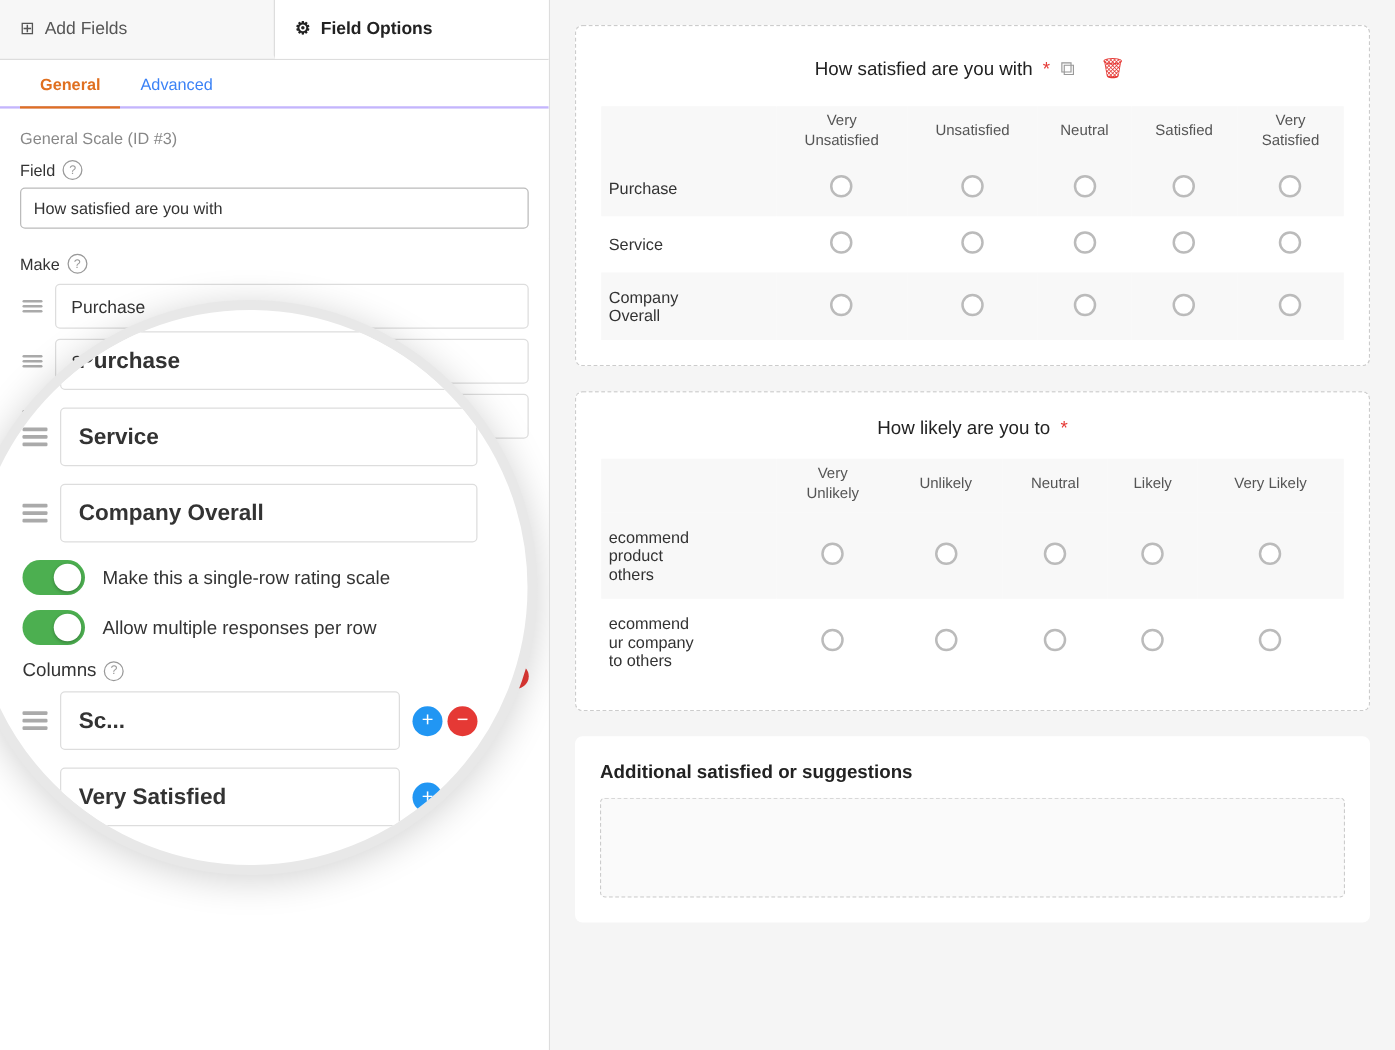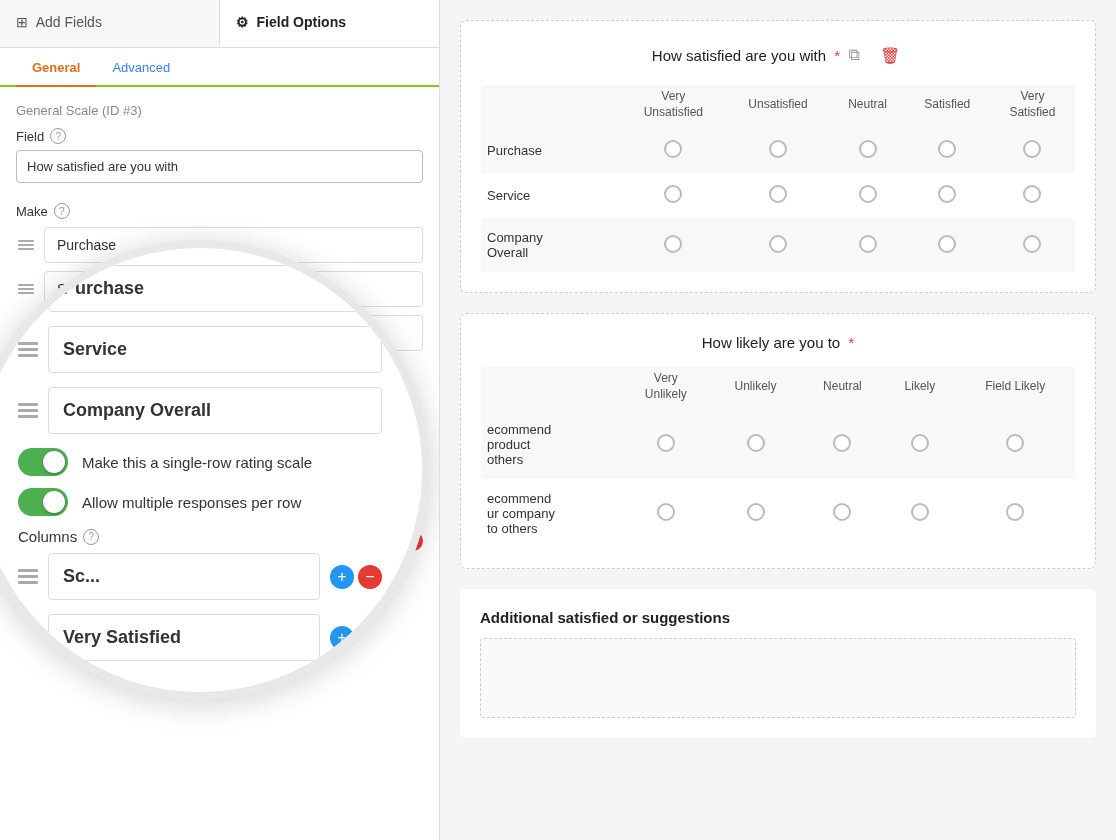--- a/index.html
+++ b/index.html
@@ -39,21 +39,21 @@
     }
     .top-tab.active-right {
       background: #fff;
       color: #222;
       font-weight: 700;
     }
 
     
     .sub-tabs {
       display: flex;
-      border-bottom: 2px solid #84cc16;
+      border-bottom: 2px solid #c4b5fd;
       padding: 0 16px;
       background: #fff;
     }
     .sub-tab {
       padding: 12px 16px 10px;
       font-size: 13px;
       color: #3b82f6;
       cursor: pointer;
       border-bottom: 2px solid transparent;
       margin-bottom: -2px;
@@ -636,21 +636,21 @@
       </span>
     </div>
     <table class="likert-table">
       <thead>
         <tr>
           <th></th>
           <th>Very<br>Unlikely</th>
           <th>Unlikely</th>
           <th>Neutral</th>
           <th>Likely</th>
-          <th>Field Likely</th>
+          <th>Very Likely</th>
         </tr>
       </thead>
       <tbody>
         <tr>
           <td>ecommend<br>product<br>others</td>
           <td><span class="radio-circle"></span></td>
           <td><span class="radio-circle"></span></td>
           <td><span class="radio-circle"></span></td>
           <td><span class="radio-circle"></span></td>
           <td><span class="radio-circle"></span></td>

